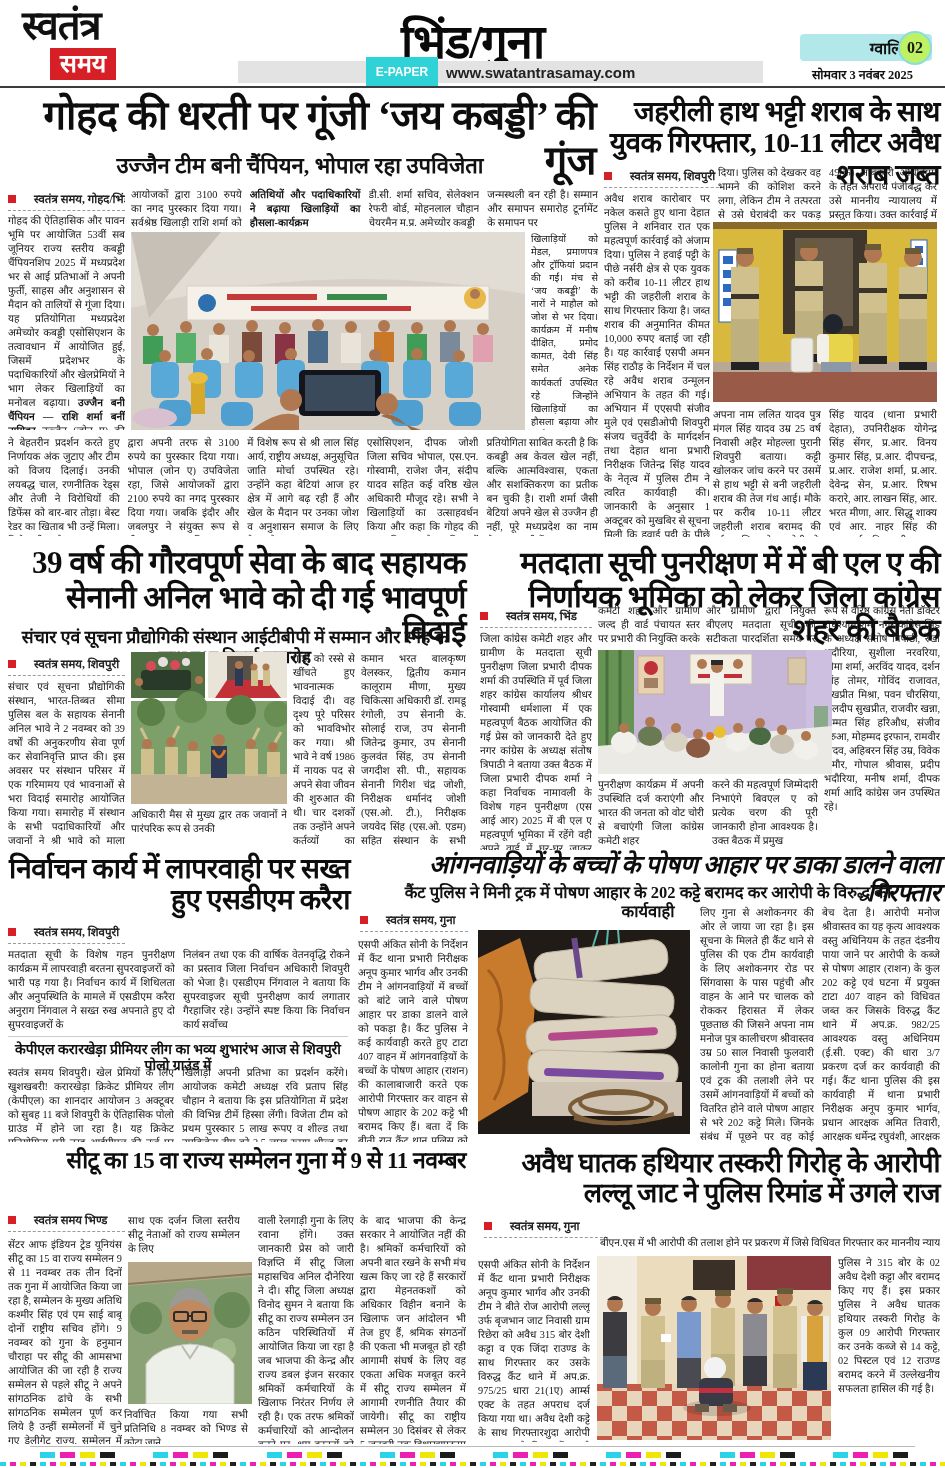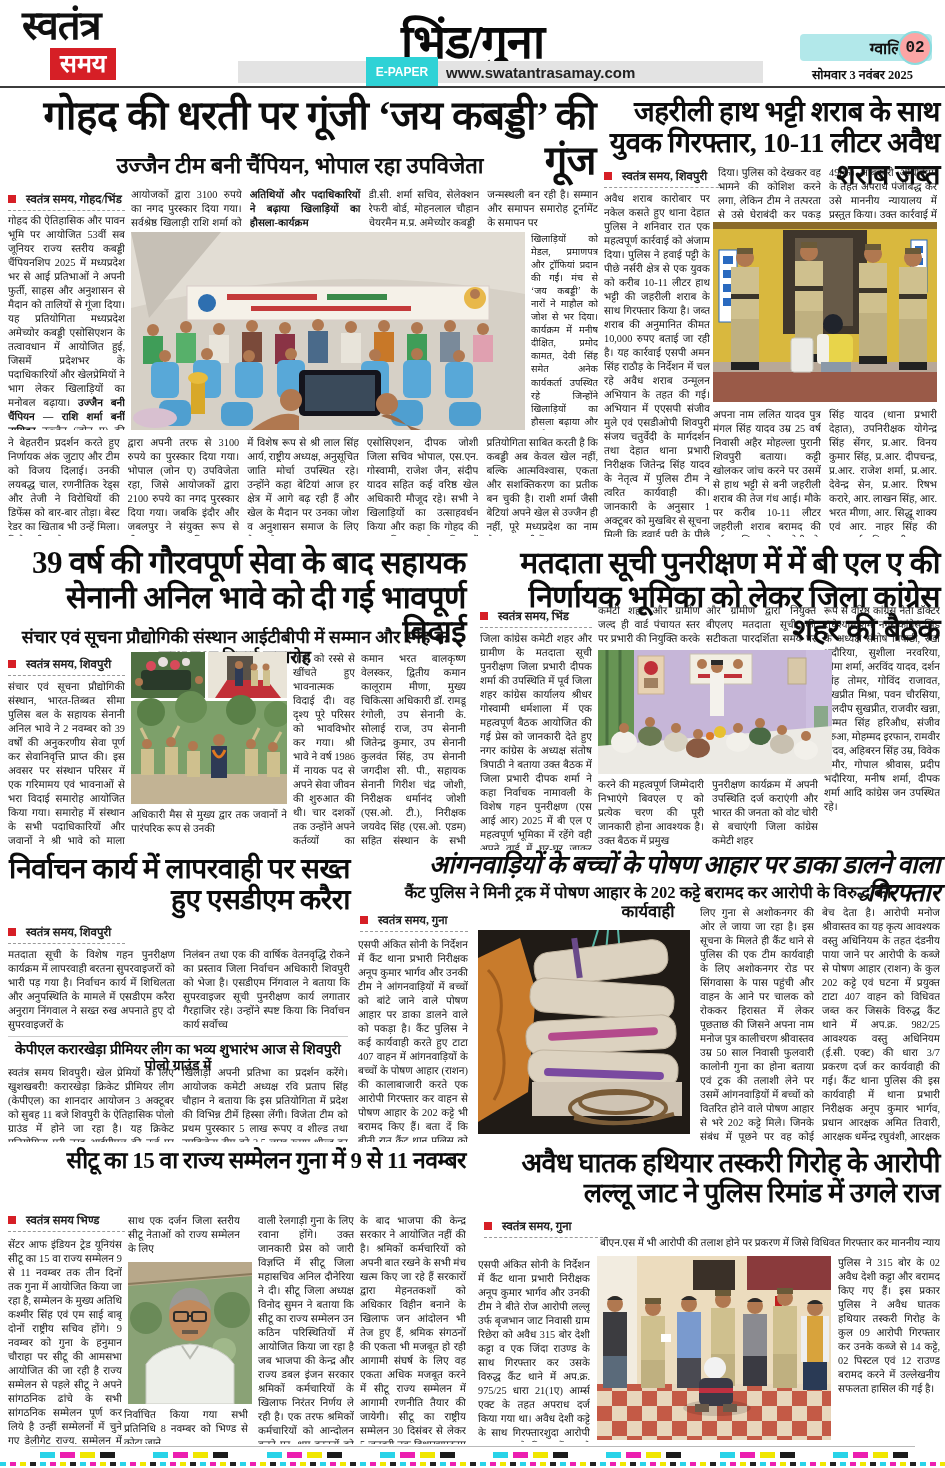--- a/index.html
+++ b/index.html
@@ -1,21 +1,21 @@
 <!DOCTYPE html>
 <html lang="hi"><head>
 <meta charset="utf-8">
 <style>
   html,body{margin:0;padding:0;background:#f2f2f2;}
   #page{position:relative;width:945px;height:1468px;background:#ffffff;margin:0 auto;
         font-family:"Liberation Serif","DejaVu Sans",serif;color:#1a1a1a;overflow:hidden;}
   .abs{position:absolute;}
   .hl{font-weight:700;color:#0d0d0d;text-align:right;line-height:1.12;letter-spacing:-0.5px;}
   .sub{font-weight:700;color:#111;text-align:center;line-height:1.15;}
-  .byline{font-weight:700;font-size:11.5px;color:#222;display:flex;align-items:center;gap:10px;
+  .byline{font-weight:700;font-size:11.5px;color:#222;display:flex;align-items:center;gap:18px;
           border-bottom:1px dashed #9a9a9a;padding-bottom:4px;white-space:nowrap;overflow:hidden;}
   .redsq{width:8px;height:8px;background:#d61f26;flex:none;}
   .bt{font-size:10.3px;line-height:1.36;text-align:justify;overflow:hidden;color:#161616;}
   .bt.small{font-size:9.6px;}
   .cols{display:flex;gap:8px;}
   .cols>.c{flex:1;overflow:hidden;}
   .bold{font-weight:700;}
   .ph{position:absolute;overflow:hidden;background:#cfcfcf;}
   .ph svg{display:block;width:100%;height:100%;}
   .rule{position:absolute;background:#b9b9b9;}
@@ -23,22 +23,22 @@
   .logo-top{font-size:40px;font-weight:700;color:#101010;line-height:1;letter-spacing:-1px;}
   .logo-box{background:#d61f26;color:#fff;font-weight:700;font-size:25px;text-align:center;
             padding:1px 10px;display:inline-block;line-height:1.2;}
   .edition{font-size:47px;font-weight:700;letter-spacing:-1px;color:#090909;}
   .epaper-bar{background:#e3e3e3;display:flex;align-items:center;justify-content:center;gap:8px;}
   .epaper-badge{background:#2fd2d6;color:#ffffff;font-weight:700;
                 font-family:"Liberation Sans",sans-serif;font-size:12px;padding:8px 10px;}
   .site{font-family:"Liberation Sans",sans-serif;font-weight:700;font-size:15px;color:#222;}
   .city-badge{background:#b2e8ea;border-radius:4px;display:flex;align-items:center;
               justify-content:flex-end;gap:8px;font-weight:700;font-size:16px;color:#111;}
-  .pg-circle{width:30px;height:30px;border-radius:50%;background:#fca5a5;border:2px solid #8adcdf;
-             display:flex;align-items:center;justify-content:center;font-weight:700;font-size:16px;font-family:Liberation Mono, monospace;}
+  .pg-circle{width:30px;height:30px;border-radius:50%;background:#bef264;border:2px solid #8adcdf;
+             display:flex;align-items:center;justify-content:center;font-weight:700;font-size:16px;}
   .hdate{font-weight:700;font-size:12.5px;text-align:center;color:#111;}
   
   .marks{position:absolute;display:flex;justify-content:space-between;align-items:center;}
   .mg{display:flex;gap:5px;}
   .md{width:15px;height:6px;}
   .dotline{position:absolute;height:4px;
     background:repeating-linear-gradient(90deg,#29d3e8 0 6px,#fff 6px 10px,#ec1fb0 10px 16px,
       #fff 16px 20px,#f0e600 20px 26px,#fff 26px 30px,#222 30px 36px,#fff 36px 40px);}
   .nowrap{white-space:nowrap;overflow:hidden;}
 </style>
@@ -357,22 +357,22 @@
           <circle cx="184" cy="80" r="5" fill="#b07850"></circle>
         <ellipse cx="208" cy="100" rx="12" ry="10" fill="#f2f0ea"></ellipse>
           <circle cx="208" cy="86" r="5" fill="#b07850"></circle>
       </g>
       <circle cx="122" cy="82" r="6" fill="#e8c030"></circle>
         <circle cx="112" cy="86" r="4" fill="#d87828"></circle>
     </svg>
   </div>
 
   <div class="abs cols" style="left:598px;top:778px;width:220px;height:72px;">
+    <div class="c bt">पुनरीक्षण कार्यक्रम में अपनी उपस्थिति दर्ज कराएंगी और भारत की जनता को वोट चोरी से बचाएंगी जिला कांग्रेस कमेटी शहर</div>
     <div class="c bt">करने की महत्वपूर्ण जिम्मेदारी निभाएंगे बिवएल ए को प्रत्येक चरण की पूरी जानकारी होना आवश्यक है। उक्त बैठक में प्रमुख</div>
-    <div class="c bt">पुनरीक्षण कार्यक्रम में अपनी उपस्थिति दर्ज कराएंगी और भारत की जनता को वोट चोरी से बचाएंगी जिला कांग्रेस कमेटी शहर</div>
   </div>
 
   <div class="abs hl" style="left:4px;top:853px;width:346px;height:66px;font-size:28px;">निर्वाचन कार्य में लापरवाही पर सख्त हुए एसडीएम करैरा</div>
   <div class="abs byline" style="left:8px;top:924px;width:117px;">
     <span class="redsq"></span>
     <span>स्वतंत्र समय, शिवपुरी</span>
   </div>
   <div class="abs cols" style="left:8px;top:948px;width:342px;height:84px;">
     <div class="c bt">मतदाता सूची के विशेष गहन पुनरीक्षण कार्यक्रम में लापरवाही बरतना सुपरवाइजरों को भारी पड़ गया है। निर्वाचन कार्य में शिथिलता और अनुपस्थिति के मामले में एसडीएम करैरा अनुराग निंगवाल ने सख्त रुख अपनाते हुए दो सुपरवाइजरों के</div>
     <div class="c bt">निलंबन तथा एक की वार्षिक वेतनवृद्धि रोकने का प्रस्ताव जिला निर्वाचन अधिकारी शिवपुरी को भेजा है। एसडीएम निंगवाल ने बताया कि सुपरवाइजर सूची पुनरीक्षण कार्य लगातार गैरहाजिर रहे। उन्होंने स्पष्ट किया कि निर्वाचन कार्य सर्वोच्च</div>

